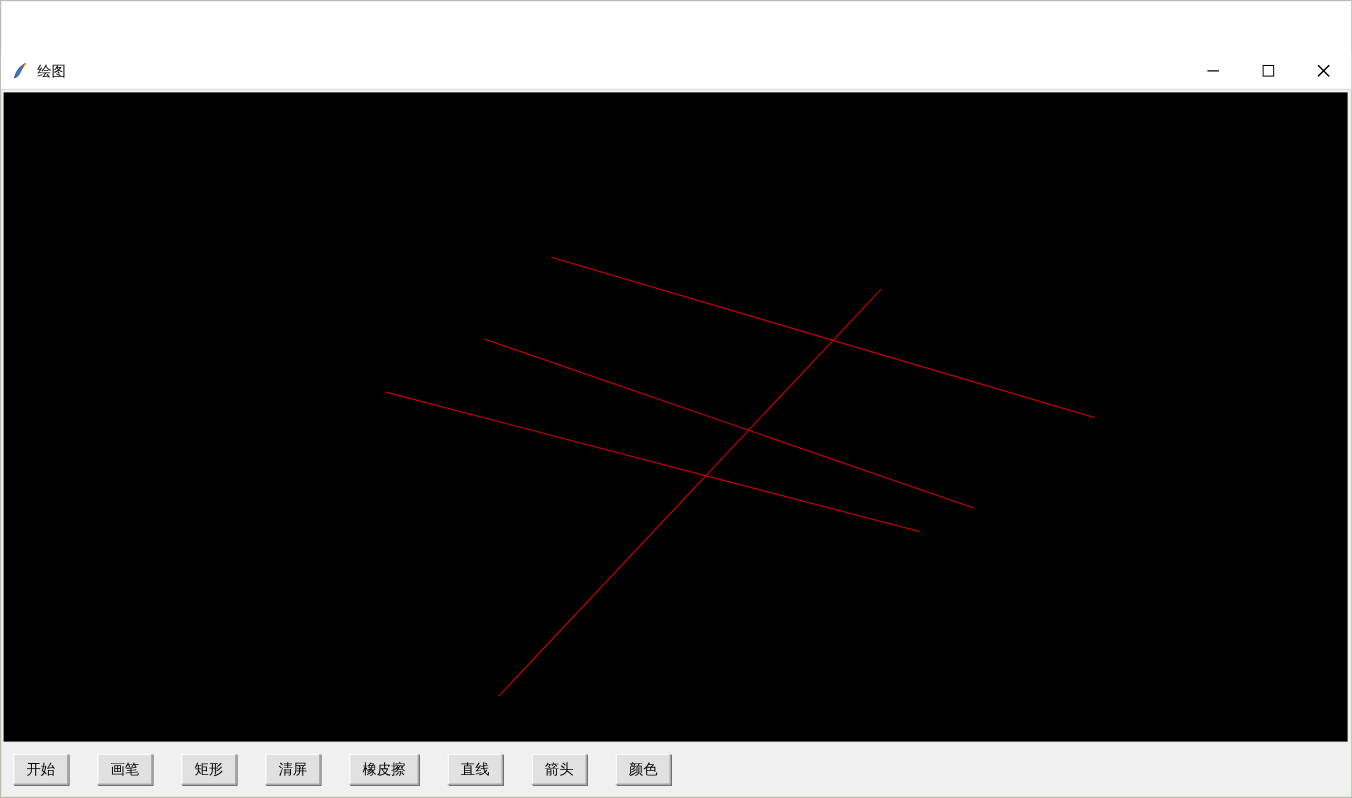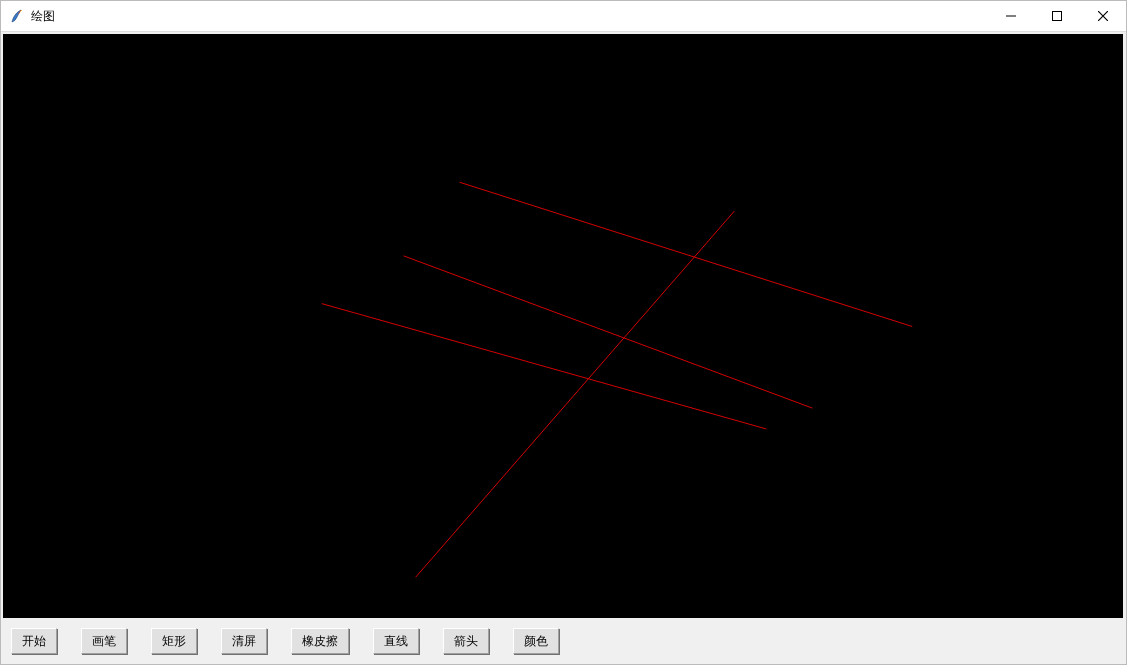--- a/index.html
+++ b/index.html
@@ -21,20 +21,21 @@
     }
     .titlebar {
       height: 31px;
       display: flex;
       align-items: center;
       background: #ffffff;
       border-bottom: 1px solid #dddddd;
       font-size: 12px;
       color: #000000;
       user-select: none;
+      margin-top: 43px;
     }
     .titlebar .app-icon {
       width: 16px;
       height: 16px;
       margin-left: 8px;
       margin-right: 6px;
       display: inline-flex;
       align-items: center;
       justify-content: center;
     }

